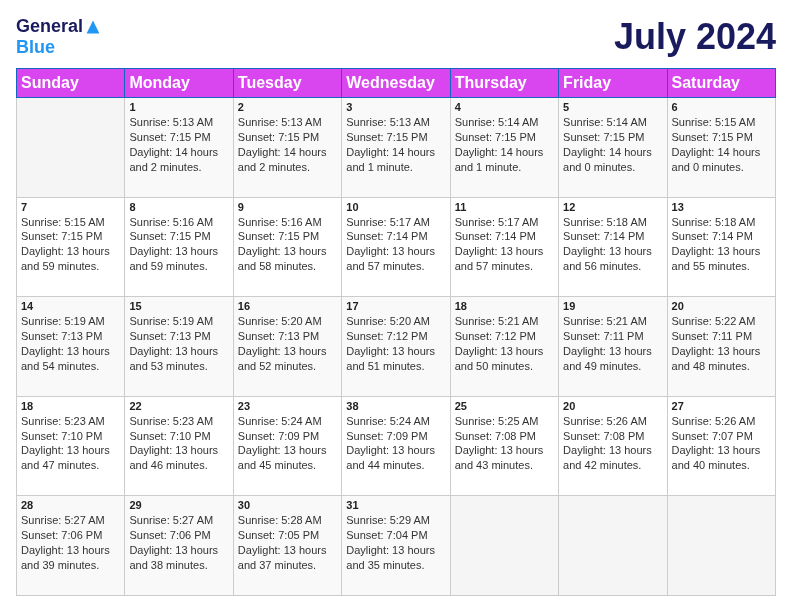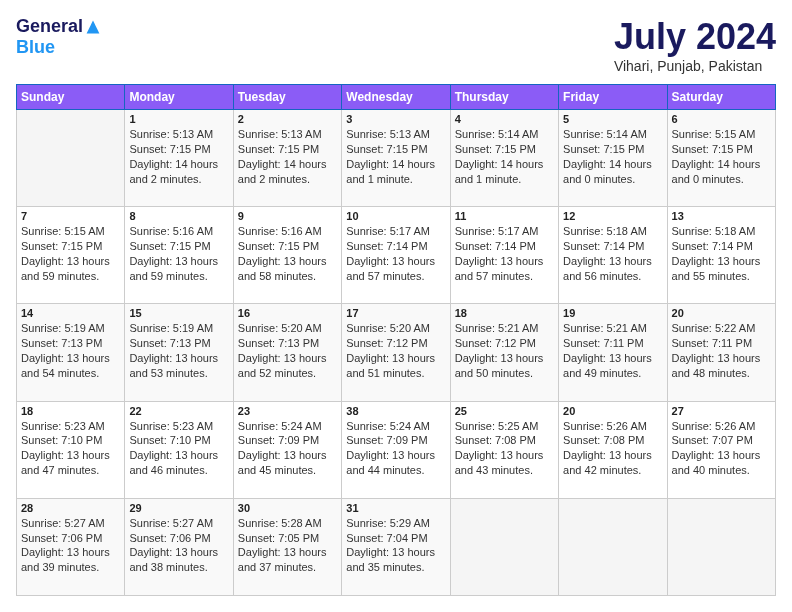--- a/index.html
+++ b/index.html
@@ -54,23 +54,23 @@
       color: #333;
     }
     .calendar {
       flex: 1;
       border: 1px solid #ccc;
       border-collapse: collapse;
       width: 100%;
       table-layout: fixed;
     }
     .calendar thead tr th {
-      background-color: #8b5cf6;
+      background-color: #d946ef;
       color: #fff;
-      font-size: 12px;
+      font-size: 16px;
       padding: 5px 4px;
       text-align: left;
       border: 1px solid #1565C0;
       font-weight: bold;
     }
     .calendar tbody tr td {
       border: 1px solid #ccc;
       vertical-align: top;
       padding: 3px 4px;
       font-size: 9.5px;
@@ -109,21 +109,20 @@
         <svg class="logo-icon" viewBox="0 0 20 20">
           <polygon points="10,2 18,18 2,18" fill="#2196F3"></polygon>
         </svg>
       </div>
       <div>
         <span style="color:#2196F3; font-size:18px; font-weight:bold;margin-top:40px;">Blue</span>
       </div>
     </div>
     <div class="title-block">
       <div class="month-title">July 2024</div>
-      <div class="location">Vihari, Punjab, Pakistan</div>
     </div>
   </div>
 
   <table class="calendar">
     <thead>
       <tr>
       <th>Sunday</th>
           <th>Monday</th>
           <th>Tuesday</th>
           <th>Wednesday</th>

